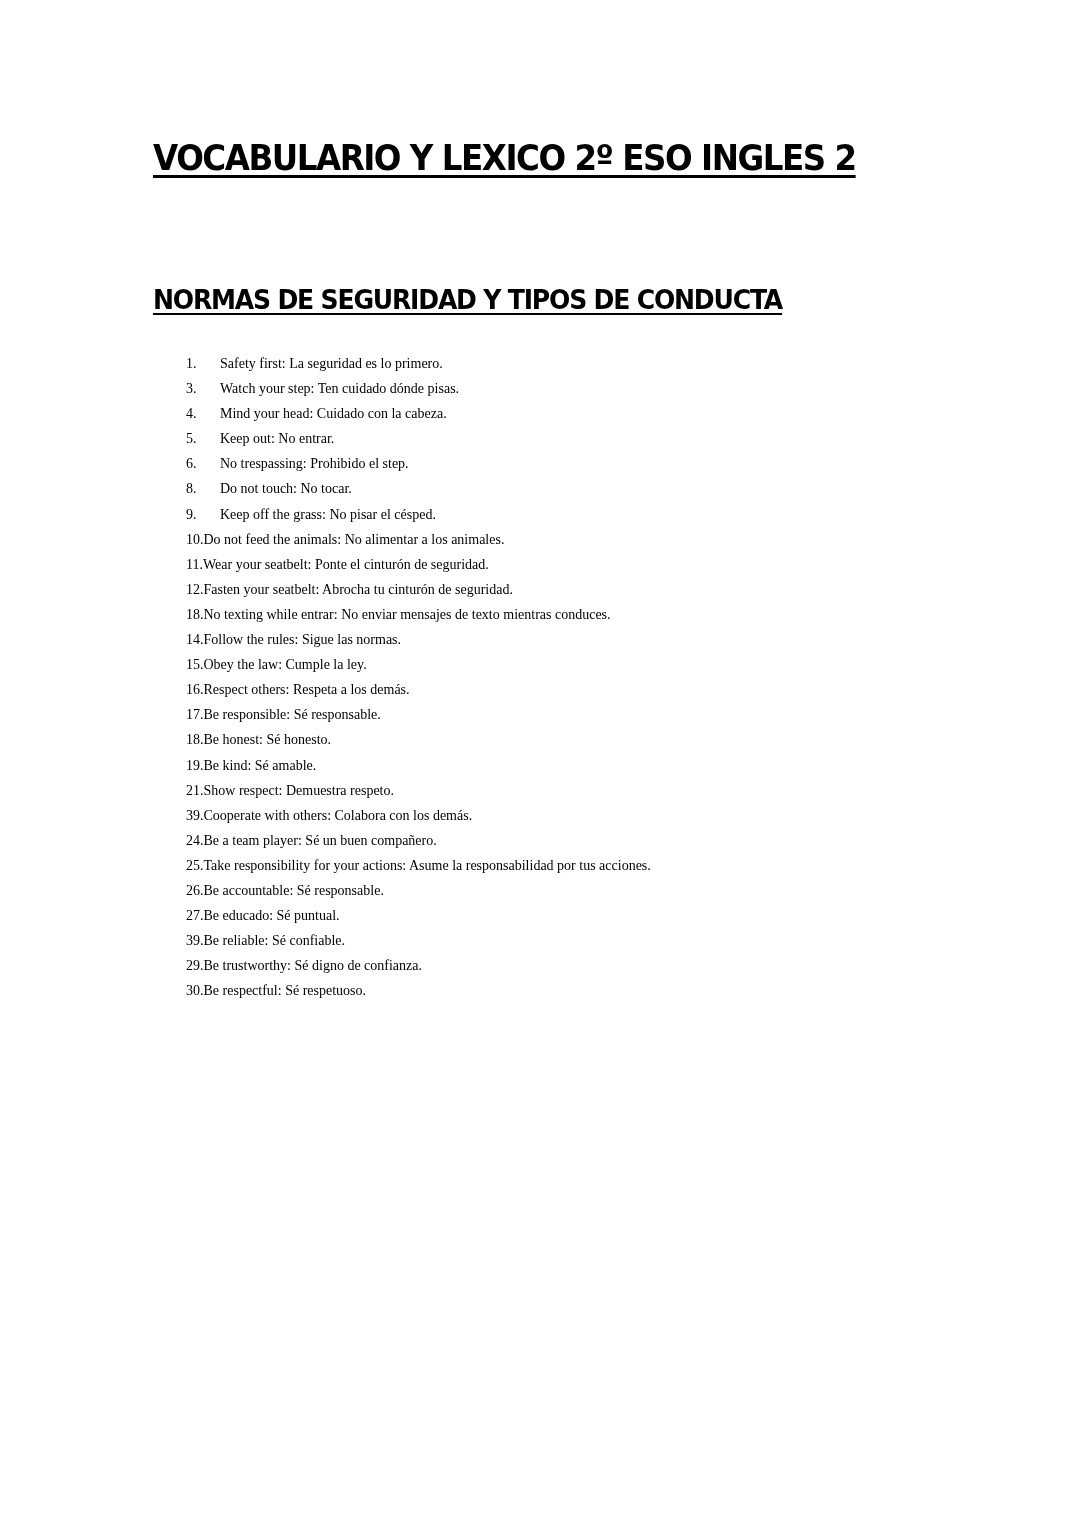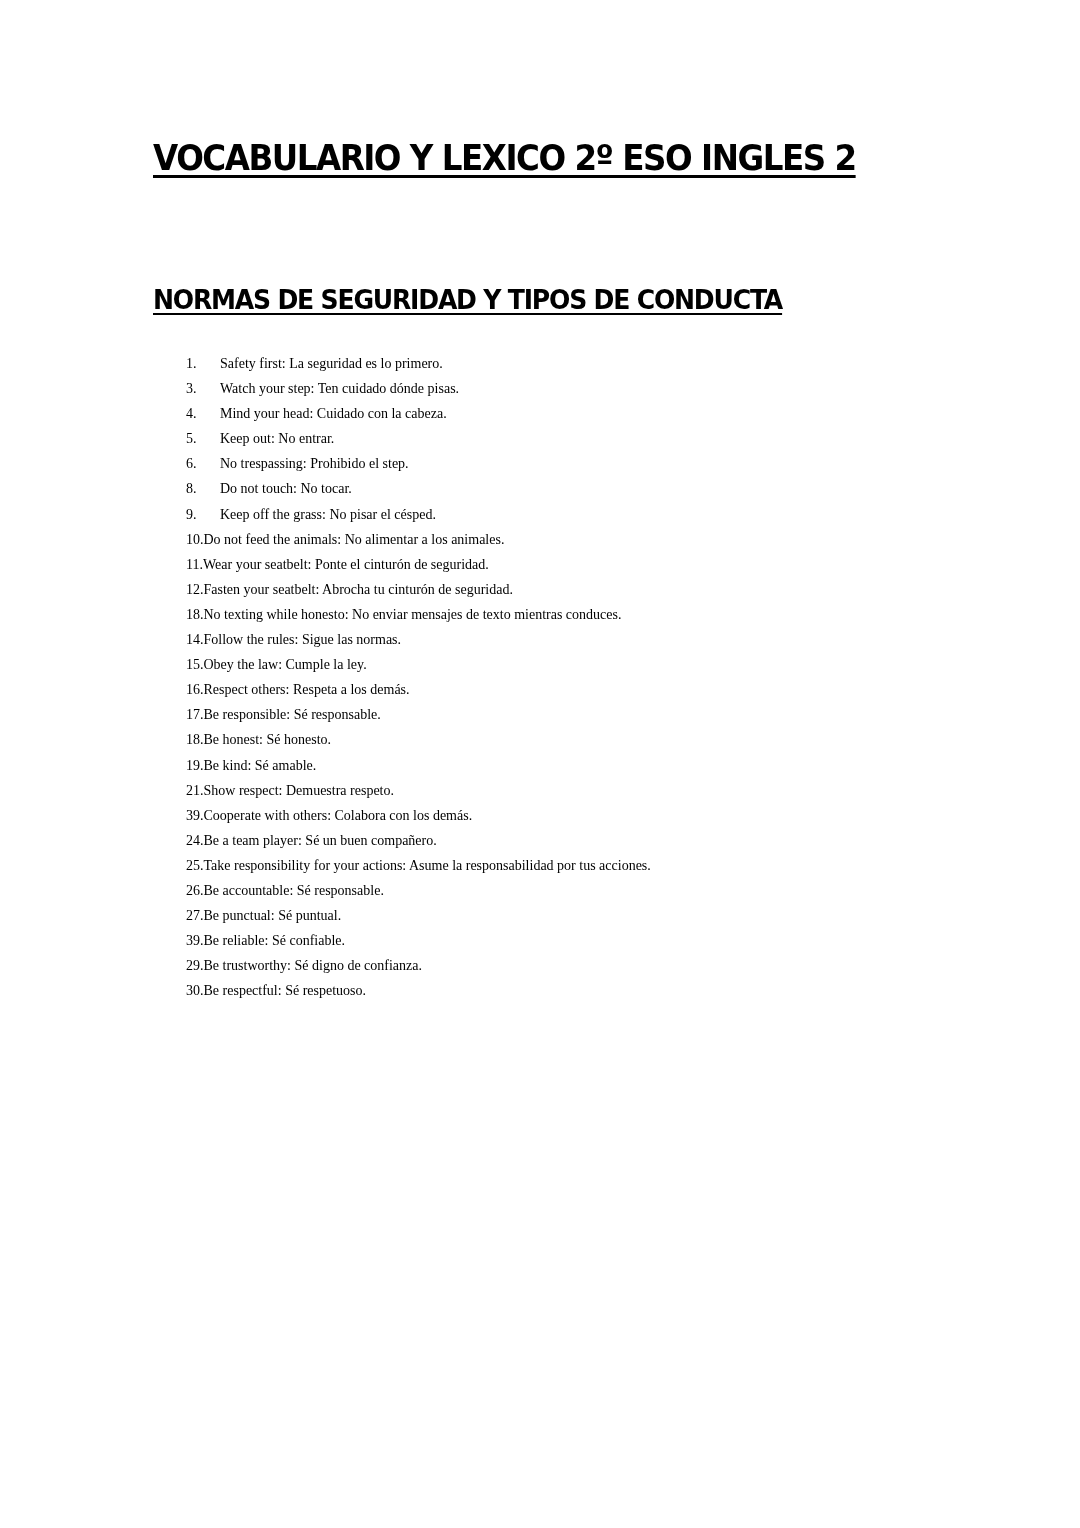--- a/index.html
+++ b/index.html
@@ -36,29 +36,29 @@
     <li class="item"><span class="num">1.</span><span class="txt">Safety first: La seguridad es lo primero.</span></li>
     <li class="item"><span class="num">3.</span><span class="txt">Watch your step: Ten cuidado dónde pisas.</span></li>
     <li class="item"><span class="num">4.</span><span class="txt">Mind your head: Cuidado con la cabeza.</span></li>
     <li class="item"><span class="num">5.</span><span class="txt">Keep out: No entrar.</span></li>
     <li class="item"><span class="num">6.</span><span class="txt">No trespassing: Prohibido el step.</span></li>
     <li class="item"><span class="num">8.</span><span class="txt">Do not touch: No tocar.</span></li>
     <li class="item"><span class="num">9.</span><span class="txt">Keep off the grass: No pisar el césped.</span></li>
     <li class="item"><span class="num two">10.</span><span class="txt">Do not feed the animals: No alimentar a los animales.</span></li>
     <li class="item"><span class="num two">11.</span><span class="txt">Wear your seatbelt: Ponte el cinturón de seguridad.</span></li>
     <li class="item"><span class="num two">12.</span><span class="txt">Fasten your seatbelt: Abrocha tu cinturón de seguridad.</span></li>
-    <li class="item"><span class="num two">18.</span><span class="txt">No texting while honesto: No enviar mensajes de texto mientras conduces.</span></li>
+    <li class="item"><span class="num two">18.</span><span class="txt">No texting while entrar: No enviar mensajes de texto mientras conduces.</span></li>
     <li class="item"><span class="num two">14.</span><span class="txt">Follow the rules: Sigue las normas.</span></li>
     <li class="item"><span class="num two">15.</span><span class="txt">Obey the law: Cumple la ley.</span></li>
     <li class="item"><span class="num two">16.</span><span class="txt">Respect others: Respeta a los demás.</span></li>
     <li class="item"><span class="num two">17.</span><span class="txt">Be responsible: Sé responsable.</span></li>
     <li class="item"><span class="num two">18.</span><span class="txt">Be honest: Sé honesto.</span></li>
     <li class="item"><span class="num two">19.</span><span class="txt">Be kind: Sé amable.</span></li>
     <li class="item"><span class="num two">21.</span><span class="txt">Show respect: Demuestra respeto.</span></li>
     <li class="item"><span class="num two">39.</span><span class="txt">Cooperate with others: Colabora con los demás.</span></li>
     <li class="item"><span class="num two">24.</span><span class="txt">Be a team player: Sé un buen compañero.</span></li>
     <li class="item"><span class="num two">25.</span><span class="txt">Take responsibility for your actions: Asume la responsabilidad por tus acciones.</span></li>
     <li class="item"><span class="num two">26.</span><span class="txt">Be accountable: Sé responsable.</span></li>
-    <li class="item"><span class="num two">27.</span><span class="txt">Be punctual: Sé puntual.</span></li>
+    <li class="item"><span class="num two">27.</span><span class="txt">Be educado: Sé puntual.</span></li>
     <li class="item"><span class="num two">39.</span><span class="txt">Be reliable: Sé confiable.</span></li>
     <li class="item"><span class="num two">29.</span><span class="txt">Be trustworthy: Sé digno de confianza.</span></li>
     <li class="item"><span class="num two">30.</span><span class="txt">Be respectful: Sé respetuoso.</span></li>
   </ol>
 
 </body></html>

